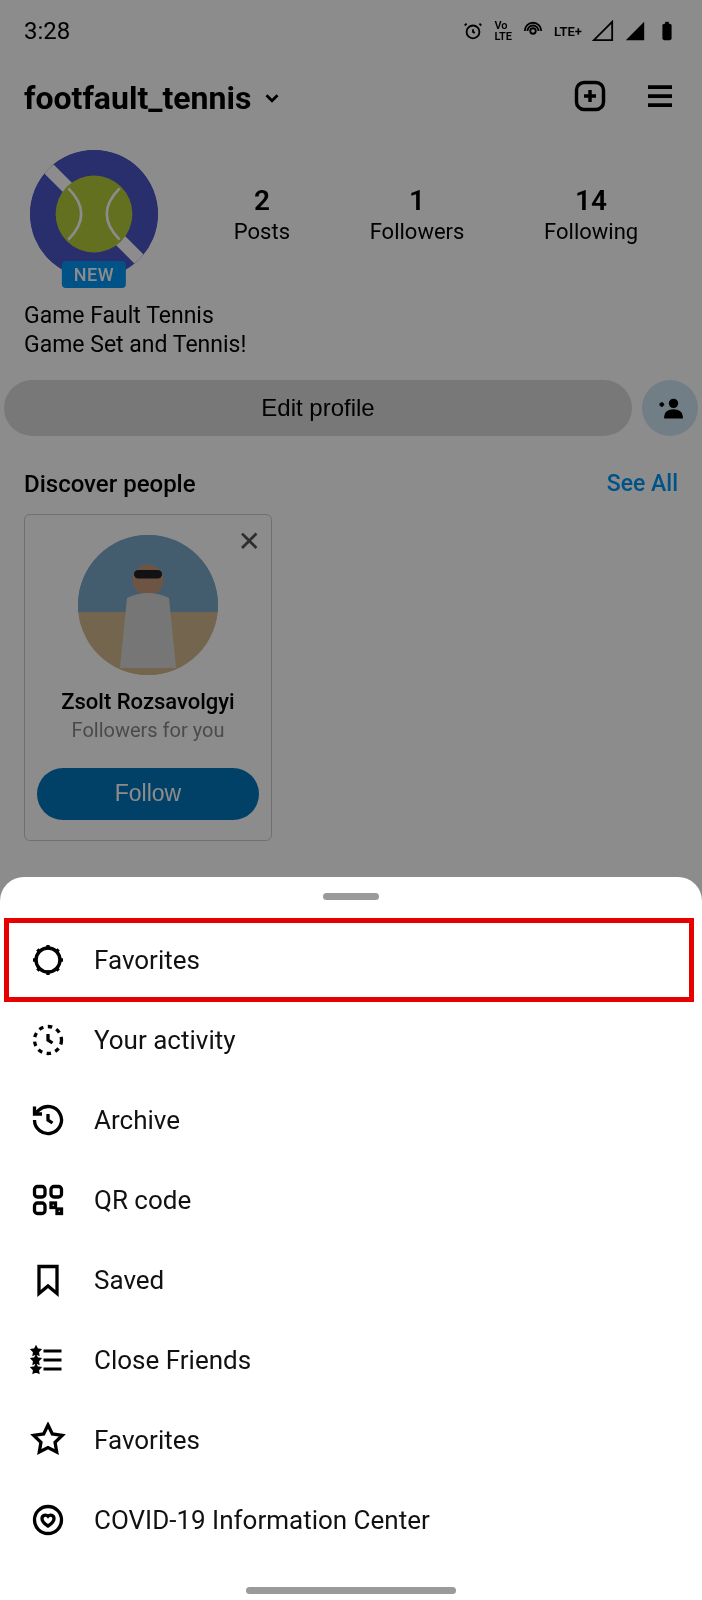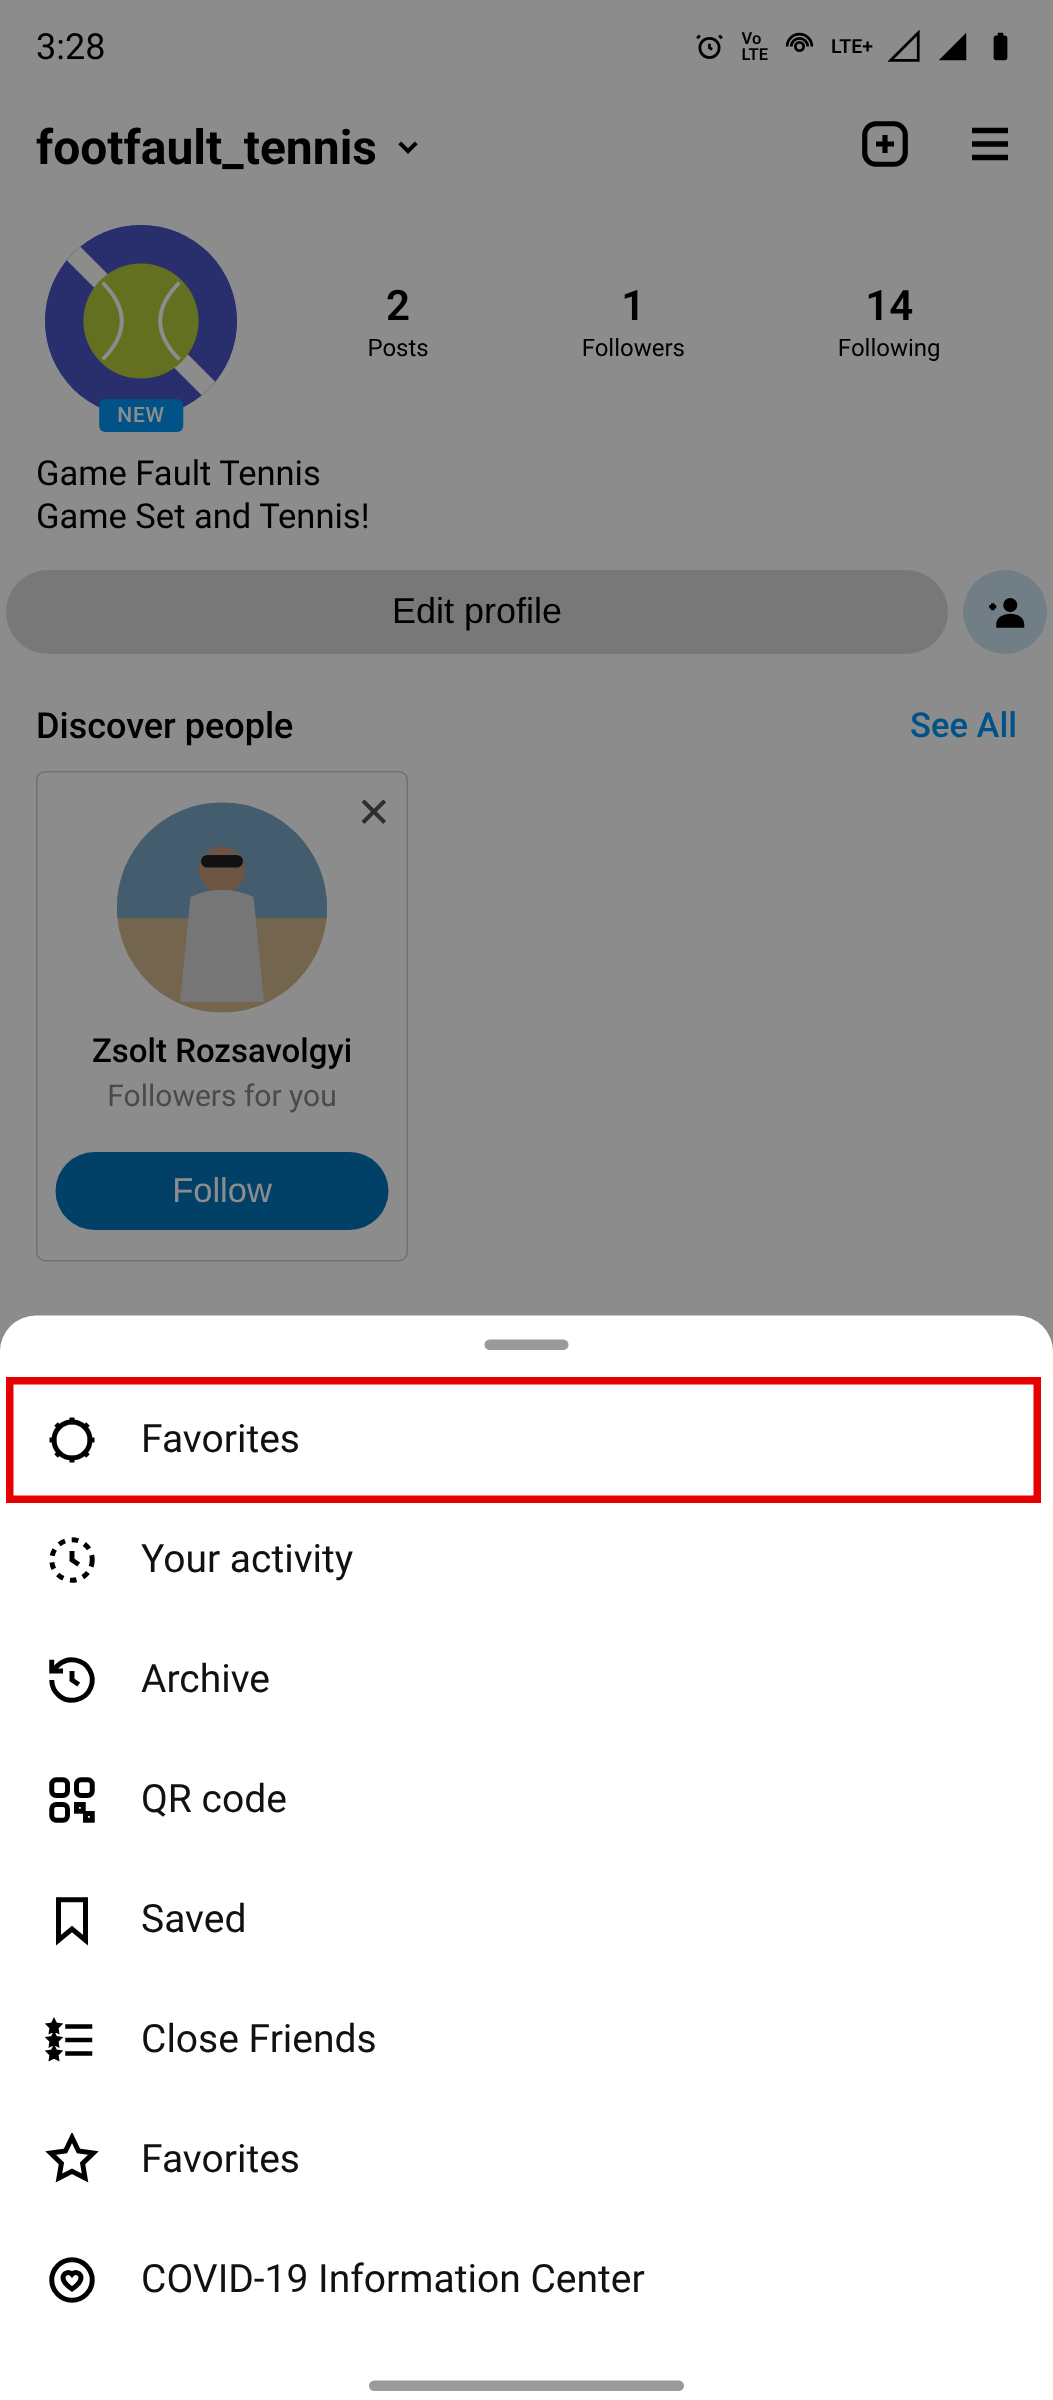--- a/index.html
+++ b/index.html
@@ -64,34 +64,34 @@
     margin: 0 auto;
   }
   .avatar svg { width: 128px; height: 128px; }
   .new-badge {
     position: absolute;
     bottom: -10px;
     left: 50%;
     transform: translateX(-50%);
     background: #0095f6;
     color: #fff;
-    font-size: 14px;
+    font-size: 18px;
     font-weight: 500;
     padding: 3px 12px;
     border-radius: 4px;
     letter-spacing: 0.5px;
   }
   .stats {
     flex: 1;
     display: flex;
     justify-content: space-around;
     text-align: center;
   }
   .stat-num { font-size: 28px; font-weight: 600; }
-  .stat-label { font-size: 16px; color: #000; margin-top: 2px; }
+  .stat-label { font-size: 22px; color: #000; margin-top: 2px; }
   .bio {
     padding: 16px 24px 8px 24px;
     font-size: 23px;
     line-height: 1.25;
   }
   .edit-row {
     display: flex;
     gap: 10px;
     padding: 12px 4px;
     align-items: center;

